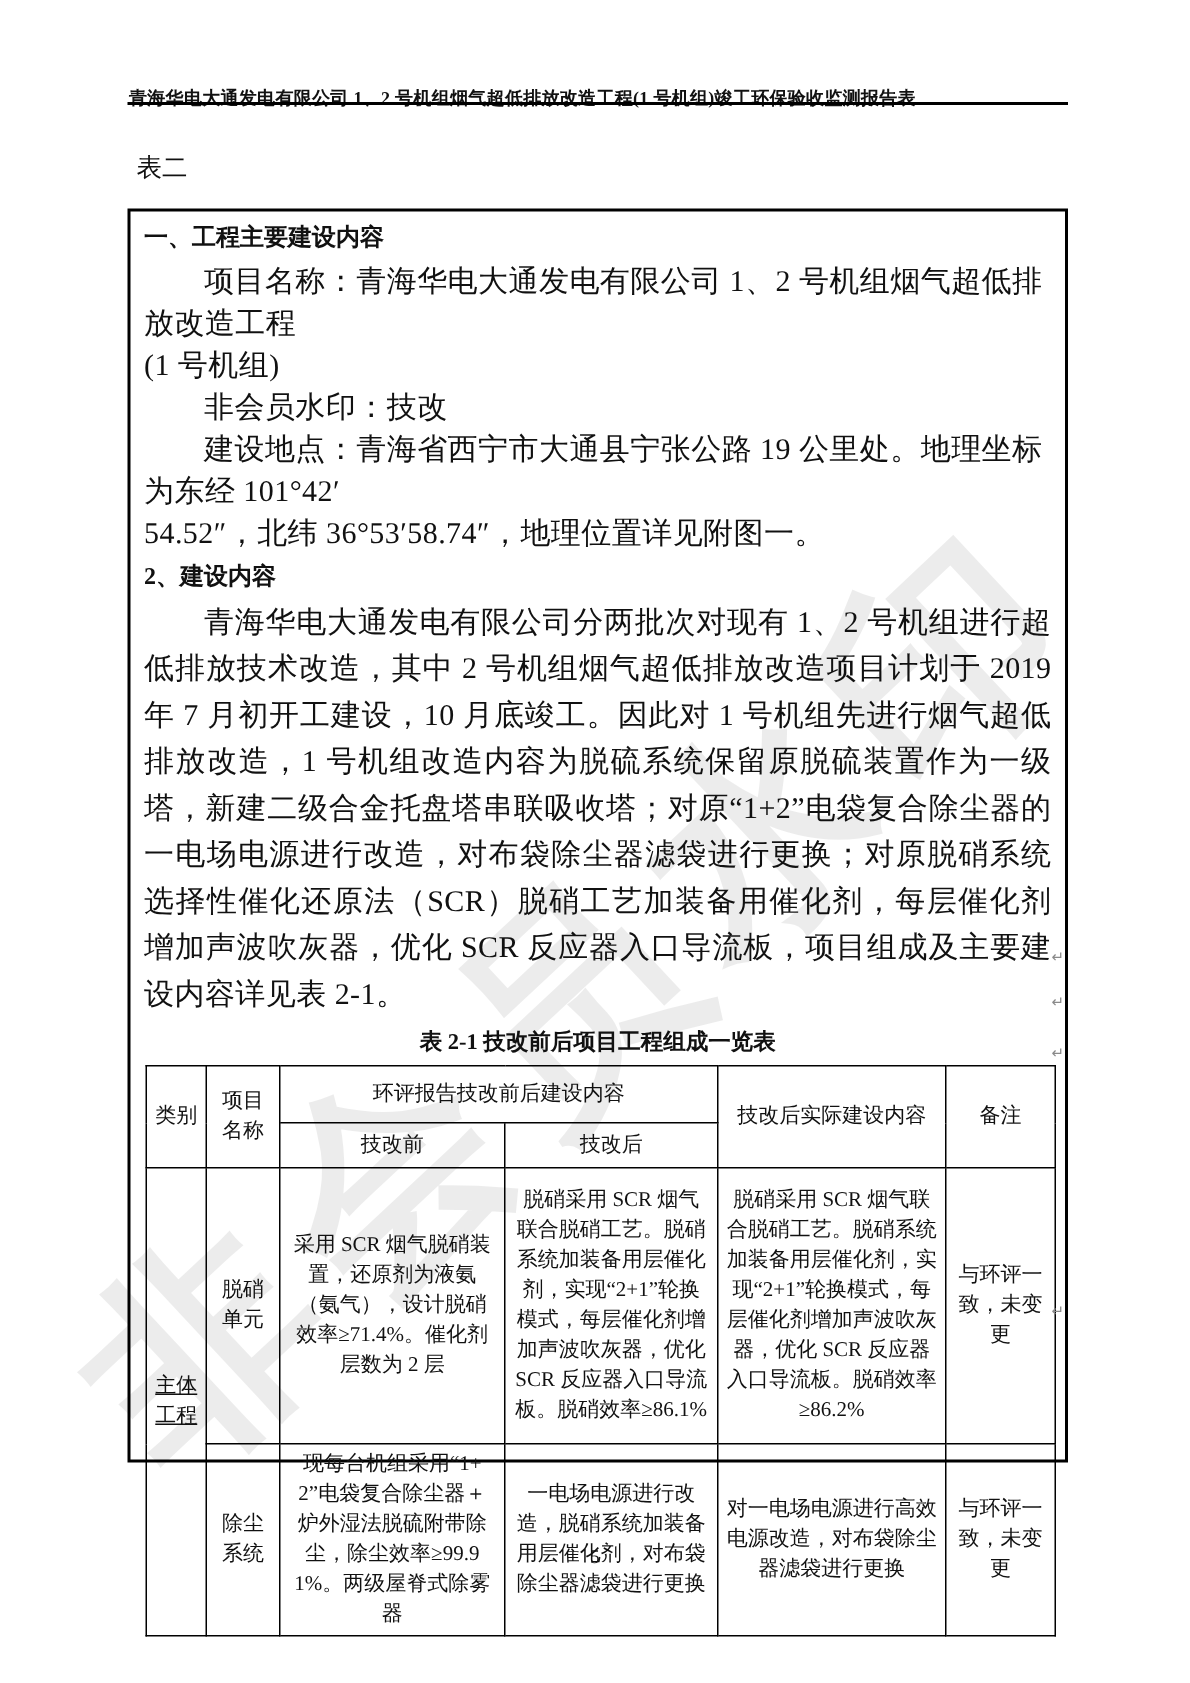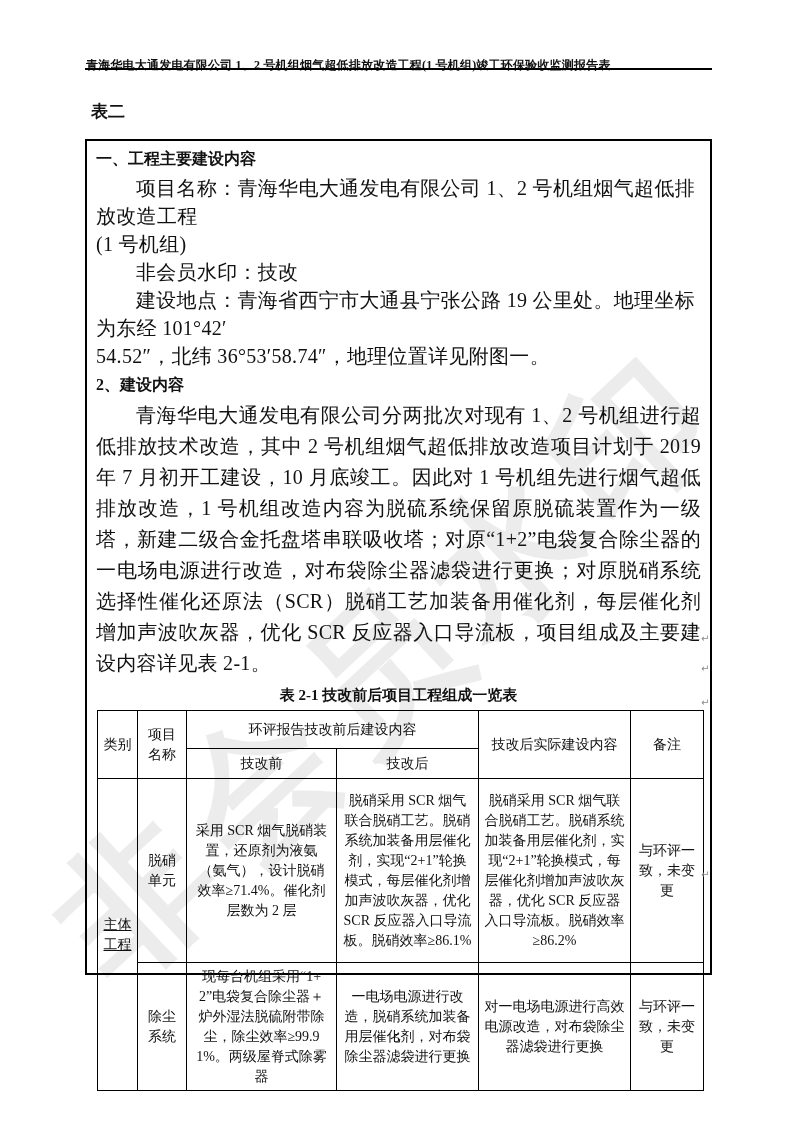--- a/index.html
+++ b/index.html
@@ -16,21 +16,21 @@
   }
   .doc-header{
     position:absolute;top:47px;left:86px;width:640px;
     font-size:12px;font-weight:bold;letter-spacing:0.2px;white-space:nowrap;z-index:1;margin-top:10px;
   }
   .header-rule{
     position:absolute;top:68px;left:85px;width:627px;height:0;
     border-top:2px solid #000;z-index:1;
   }
   .sheet-label{
-    position:absolute;top:100px;left:91px;font-size:17px;font-weight:bold;z-index:1;
+    position:absolute;top:100px;left:91px;font-size:17px;font-weight:normal;z-index:1;
   }
   .content-box{
     position:absolute;top:139px;left:85px;width:627px;height:836px;
     border:2px solid #000;box-sizing:border-box;padding:3px 9px 0 9px;z-index:1;
   }
   .h-bold{font-size:16px;font-weight:bold;line-height:30px;}
   .line{font-size:20px;line-height:28px;letter-spacing:0.3px;}
   .indent{text-indent:2em;}
   .para{
     font-size:20px;line-height:31px;text-align:justify;text-indent:2em;

